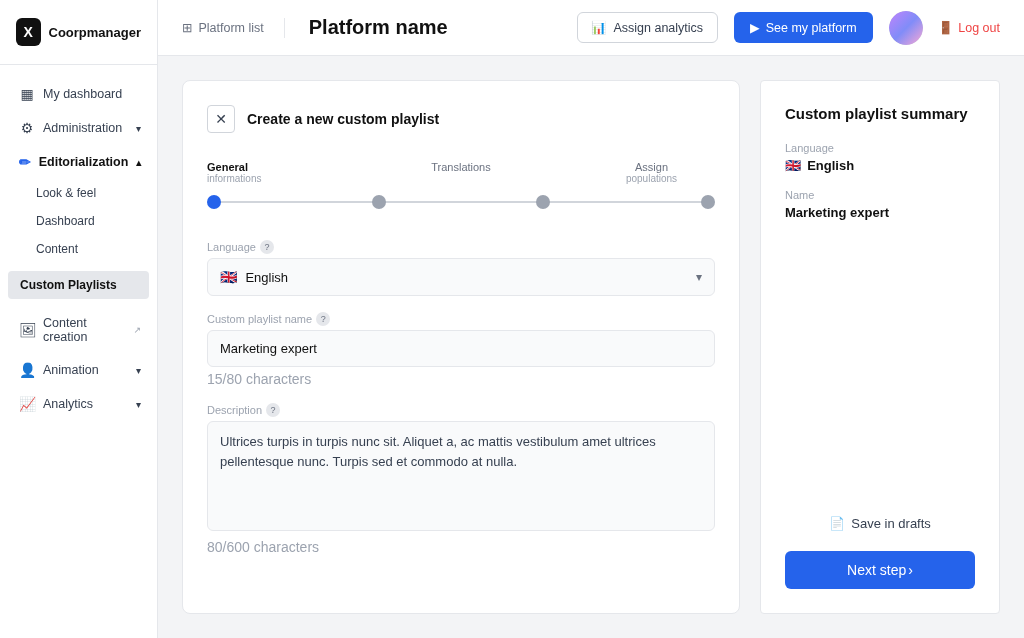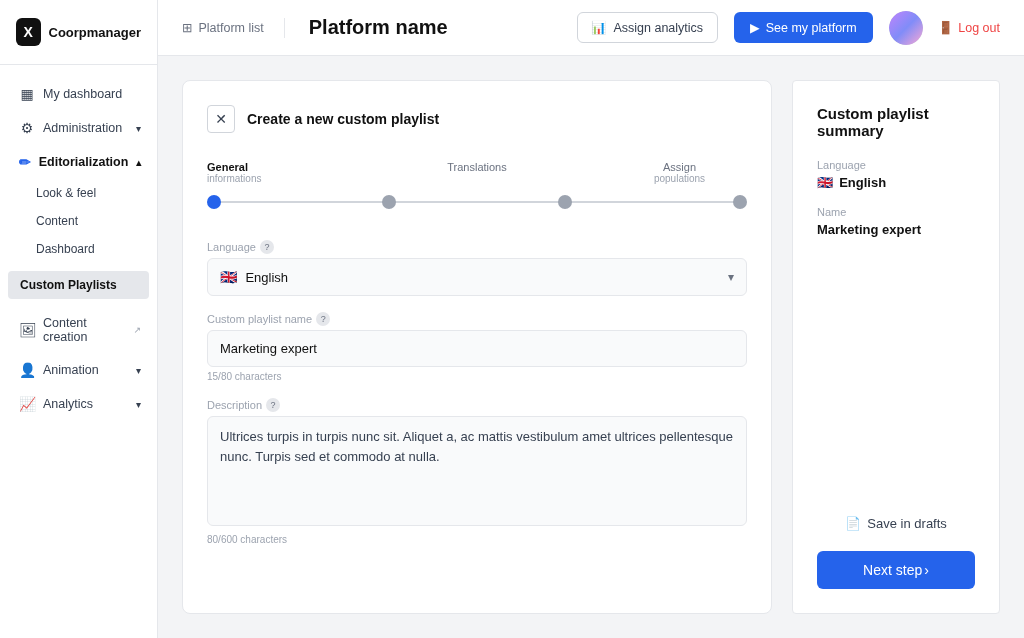--- a/index.html
+++ b/index.html
@@ -191,33 +191,33 @@
     .select-chevron {
       position: absolute; right: 12px; top: 50%; transform: translateY(-50%);
       font-size: 12px; color: #6b7280;
     }
     .form-input {
       width: 100%; padding: 10px 12px;
       border: 1px solid #e5e7eb; border-radius: 6px;
       font-size: 13px; color: #111; background: #f9fafb;
       outline: none;
     }
-    .char-count { font-size: 10px; color: #9ca3af; margin-top: 4px; }
+    .char-count { font-size: 14px; color: #9ca3af; margin-top: 4px; }
 
     .form-textarea {
       width: 100%; padding: 10px 12px;
       border: 1px solid #e5e7eb; border-radius: 6px;
       font-size: 13px; color: #374151; background: #f9fafb;
       outline: none; resize: none; height: 110px;
       font-family: inherit; line-height: 1.5;
     }
 
     
     .summary-card {
-      width: 208px;
+      width: 240px;
       background: #fff;
       border-radius: 4px;
       border: 1px solid #e5e7eb;
       padding: 24px;
       display: flex; flex-direction: column;
       flex-shrink: 0;
     }
     .summary-title { font-size: 15px; font-weight: 700; color: #111; margin-bottom: 20px; }
     .summary-field { margin-bottom: 16px; }
     .summary-field-label { font-size: 11px; color: #9ca3af; margin-bottom: 4px; }
@@ -271,24 +271,24 @@
       <span class="nav-item-icon" style="color:#2563eb">✏</span>
       <span>Editorialization</span>
       <span class="nav-item-chevron">▴</span>
     </div>
 
     <div class="nav-sub">
       <div class="nav-sub-item">
         <span>Look &amp; feel</span>
       </div>
       <div class="nav-sub-item">
+        <span>Dashboard</span>
+      </div>
+      <div class="nav-sub-item">
         <span>Content</span>
-      </div>
-      <div class="nav-sub-item">
-        <span>Dashboard</span>
       </div>
       <div class="nav-sub-item active">
         <span>Custom Playlists</span>
       </div>
     </div>
 
     <div class="nav-item">
       <span class="nav-item-icon">🖼</span>
       <span>Content creation</span>
       <span style="font-size:9px;margin-left:2px;color:#9ca3af">↗</span>

